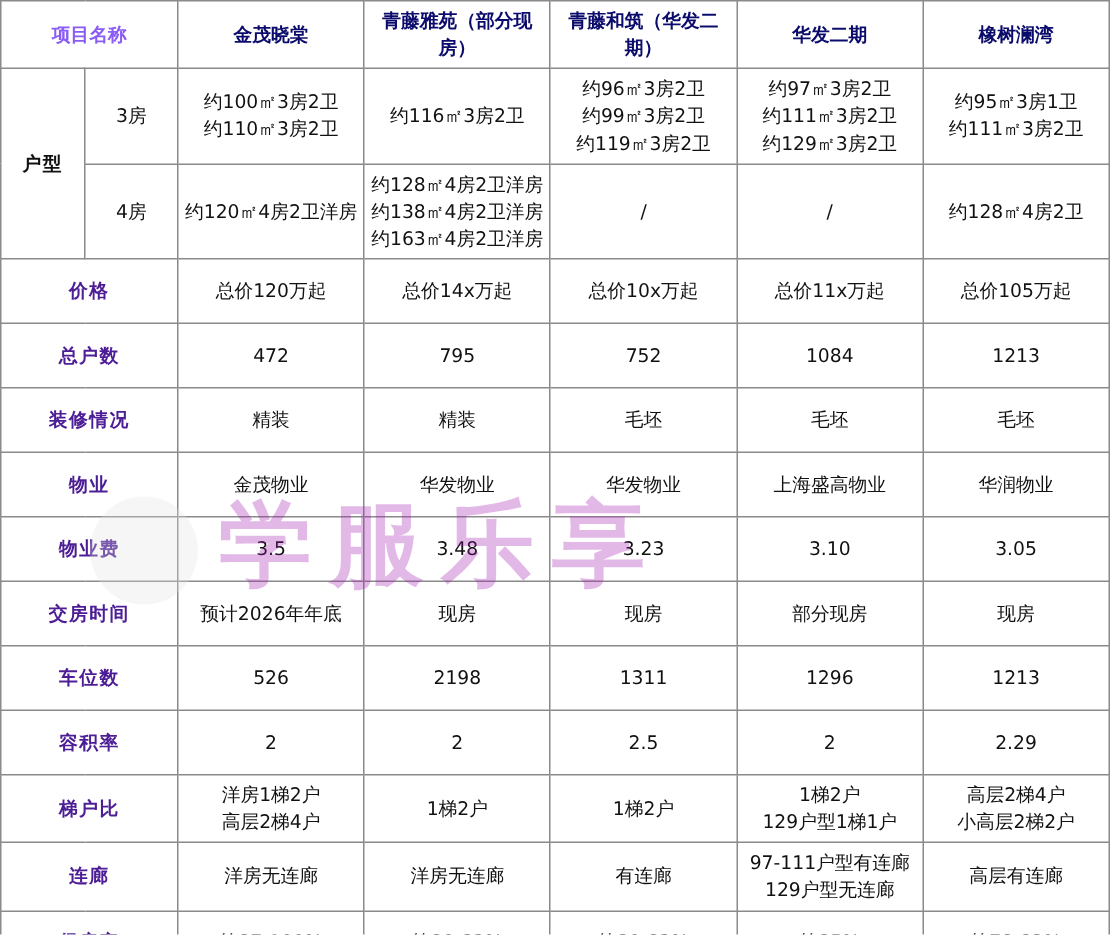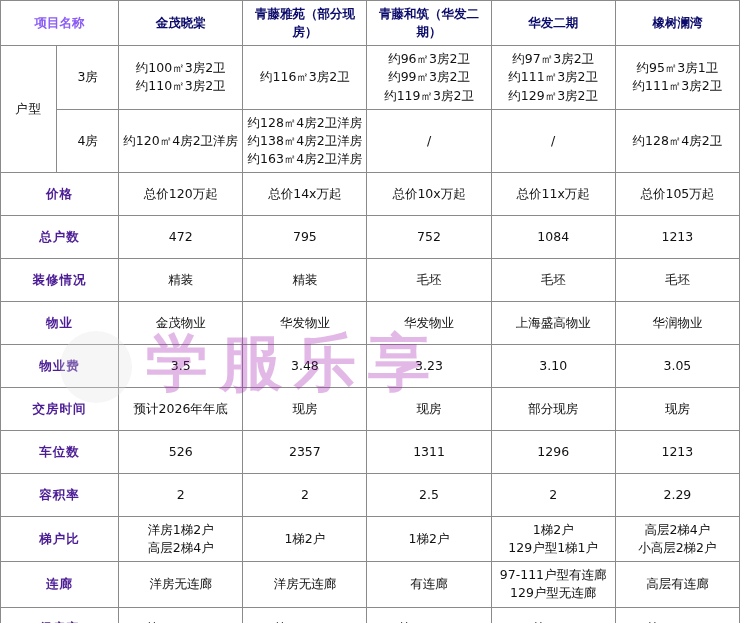--- a/index.html
+++ b/index.html
@@ -67,21 +67,21 @@
     color: #0b0b6b;
   }
   td.rowlabel {
     font-size: 13.5px;
     font-weight: bold;
     letter-spacing: 1px;
     color: #4c1d95;
   }
   td.huxing-label {
     font-size: 13.5px;
-    font-weight: normal;
+    font-weight: bold;
     letter-spacing: 1px;
   }
   td.sub-label {
     font-size: 13px;
     font-weight: normal;
   }
   td.cell {
     font-size: 12.5px;
     color: #111;
   }
@@ -221,21 +221,21 @@
       <td class="cell">预计2026年年底</td>
       <td class="cell">现房</td>
       <td class="cell">现房</td>
       <td class="cell">部分现房</td>
       <td class="cell">现房</td>
     </tr>
 
     <tr class="bigrow">
       <td class="rowlabel" colspan="2">车位数</td>
       <td class="cell">526</td>
-      <td class="cell">2357</td>
+      <td class="cell">2198</td>
       <td class="cell">1311</td>
       <td class="cell">1296</td>
       <td class="cell">1213</td>
     </tr>
 
     <tr class="bigrow">
       <td class="rowlabel" colspan="2">容积率</td>
       <td class="cell">2</td>
       <td class="cell">2</td>
       <td class="cell">2.5</td>

